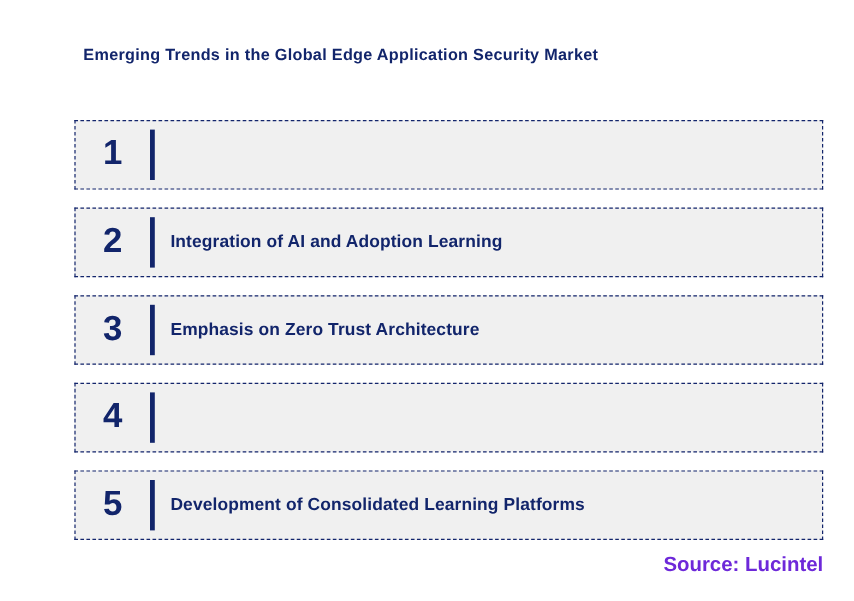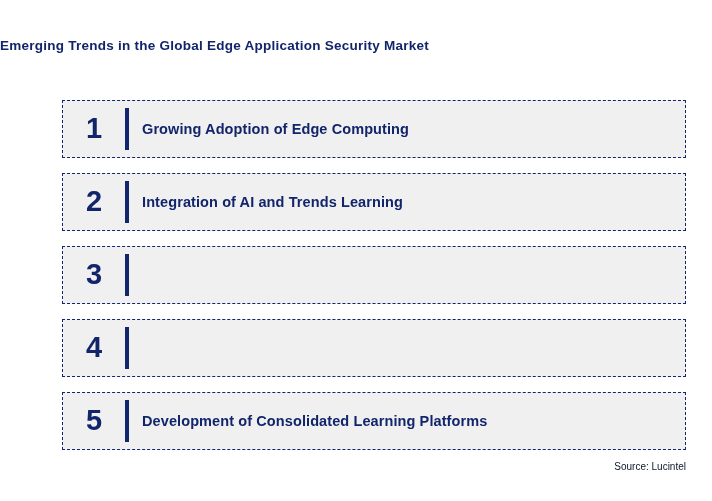--- a/index.html
+++ b/index.html
@@ -22,20 +22,21 @@
     width: 712px;
     height: 501px;
   }
 
   
   #chart-title {
     position: absolute;
     left: 0;
     top: 38px;
     width: 568px;
+    text-align: center;
     font-size: 13.5px;
     font-weight: bold;
     color: #12256b;
     letter-spacing: 0.25px;
     white-space: nowrap;
   }
 
   
   #trend-list {
     position: absolute;
@@ -85,50 +86,50 @@
     color: #12256b;
     letter-spacing: 0.1px;
     white-space: nowrap;
   }
 
   
   #source-note {
     position: absolute;
     right: 26px;
     top: 461px;
-    font-size: 10px;
-    font-weight: normal;
-    color: #0f172a;
+    font-size: 17px;
+    font-weight: bold;
+    color: #6d28d9;
     white-space: nowrap;
   }
 </style>
 </head>
 <body>
 
 <div id="infographic">
 
   <div id="chart-title">Emerging Trends in the Global Edge Application Security Market</div>
 
   <div id="trend-list">
 
     <div class="trend-row">
       <div class="trend-rank">1</div>
       <div class="trend-divider"></div>
-      <div class="trend-label">Growing Adoption of Edge Computing</div>
     </div>
 
     <div class="trend-row">
       <div class="trend-rank">2</div>
       <div class="trend-divider"></div>
-      <div class="trend-label">Integration of AI and Trends Learning</div>
+      <div class="trend-label">Integration of AI and Adoption Learning</div>
     </div>
 
     <div class="trend-row">
       <div class="trend-rank">3</div>
       <div class="trend-divider"></div>
+      <div class="trend-label">Emphasis on Zero Trust Architecture</div>
     </div>
 
     <div class="trend-row">
       <div class="trend-rank">4</div>
       <div class="trend-divider"></div>
     </div>
 
     <div class="trend-row">
       <div class="trend-rank">5</div>
       <div class="trend-divider"></div>

